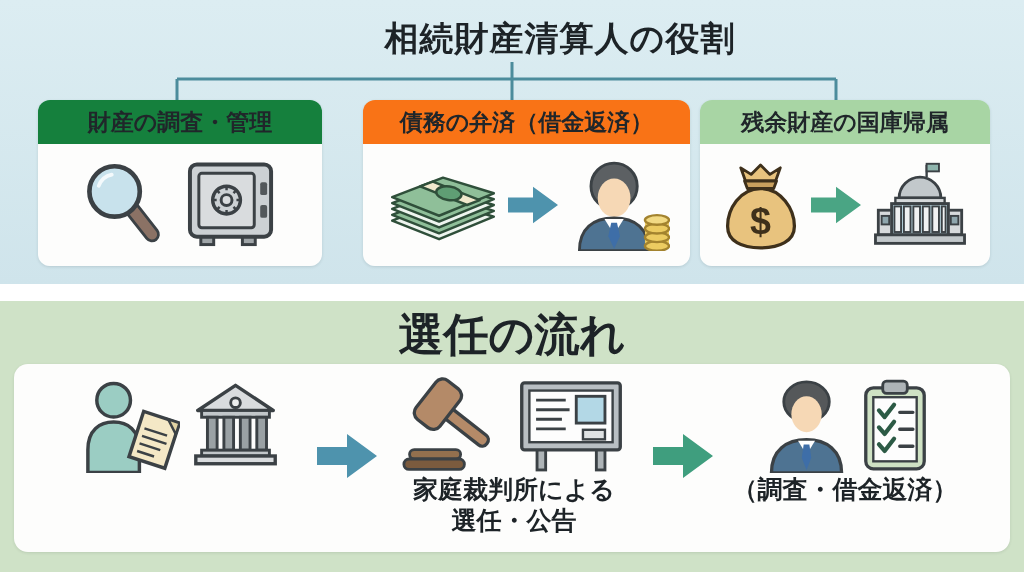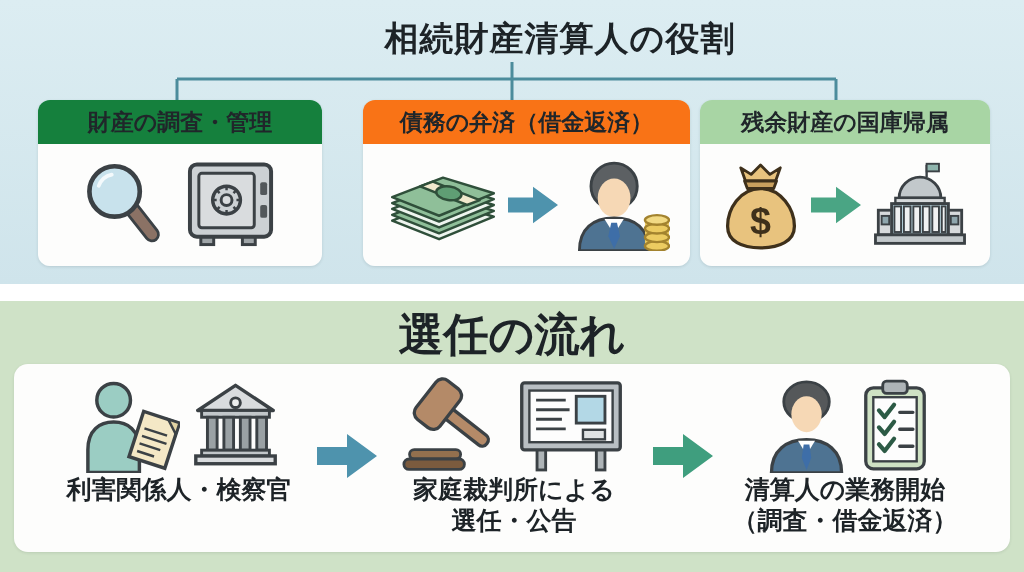--- a/index.html
+++ b/index.html
@@ -165,21 +165,20 @@
           <g fill="#9aa1a4" stroke="#3b4145" stroke-width="3">
             <rect x="18" y="37" width="10" height="34"></rect>
               <rect x="35" y="37" width="10" height="34"></rect>
             <rect x="52" y="37" width="10" height="34"></rect>
               <rect x="69" y="37" width="10" height="34"></rect>
           </g>
           <rect x="12" y="71" width="70" height="6" fill="#c2c7ca" stroke="#3b4145" stroke-width="3"></rect>
           <rect x="6" y="77" width="82" height="8" fill="#d9dcde" stroke="#3b4145" stroke-width="3.5"></rect>
         </svg>
       </div>
-      <div class="step-line">利害関係人・検察官</div>
     </div>
 
     <svg class="flow-arrow fa1" width="60" height="44" viewBox="0 0 60 44">
       <polygon points="0,13 30,13 30,0 60,22 30,44 30,31 0,31" fill="#4e93ad"></polygon>
     </svg>
 
     <div class="step s2">
       <div class="step-icons">
         <svg width="104" height="96" viewBox="0 0 110 100">
           <rect x="8" y="76" width="54" height="10" rx="5" fill="#93704e" stroke="#3b4145" stroke-width="3"></rect>
@@ -219,18 +218,17 @@
           <rect x="12" y="20" width="46" height="68" fill="#fdfdfd" stroke="#3b4145" stroke-width="2.5"></rect>
           <rect x="22" y="3" width="26" height="13" rx="4" fill="#aeb4b7" stroke="#3b4145" stroke-width="3"></rect>
           <g stroke="#2c5a45" stroke-width="4.5" fill="none" stroke-linecap="round" stroke-linejoin="round">
             <path d="M18 34 l6 7 l10 -13"></path>
               <path d="M18 52 l6 7 l10 -13"></path>
               <path d="M18 70 l6 7 l10 -13"></path>
           </g>
           <path d="M40 36 H54 M40 54 H54 M40 72 H54" stroke="#3b4145" stroke-width="3.5" stroke-linecap="round"></path>
         </svg>
       </div>
-      <div class="step-line">清算人の業務開始</div>
       <div class="step-line">（調査・借金返済）</div>
     </div>
 
   </div>
 </div>
 
 </body></html>

